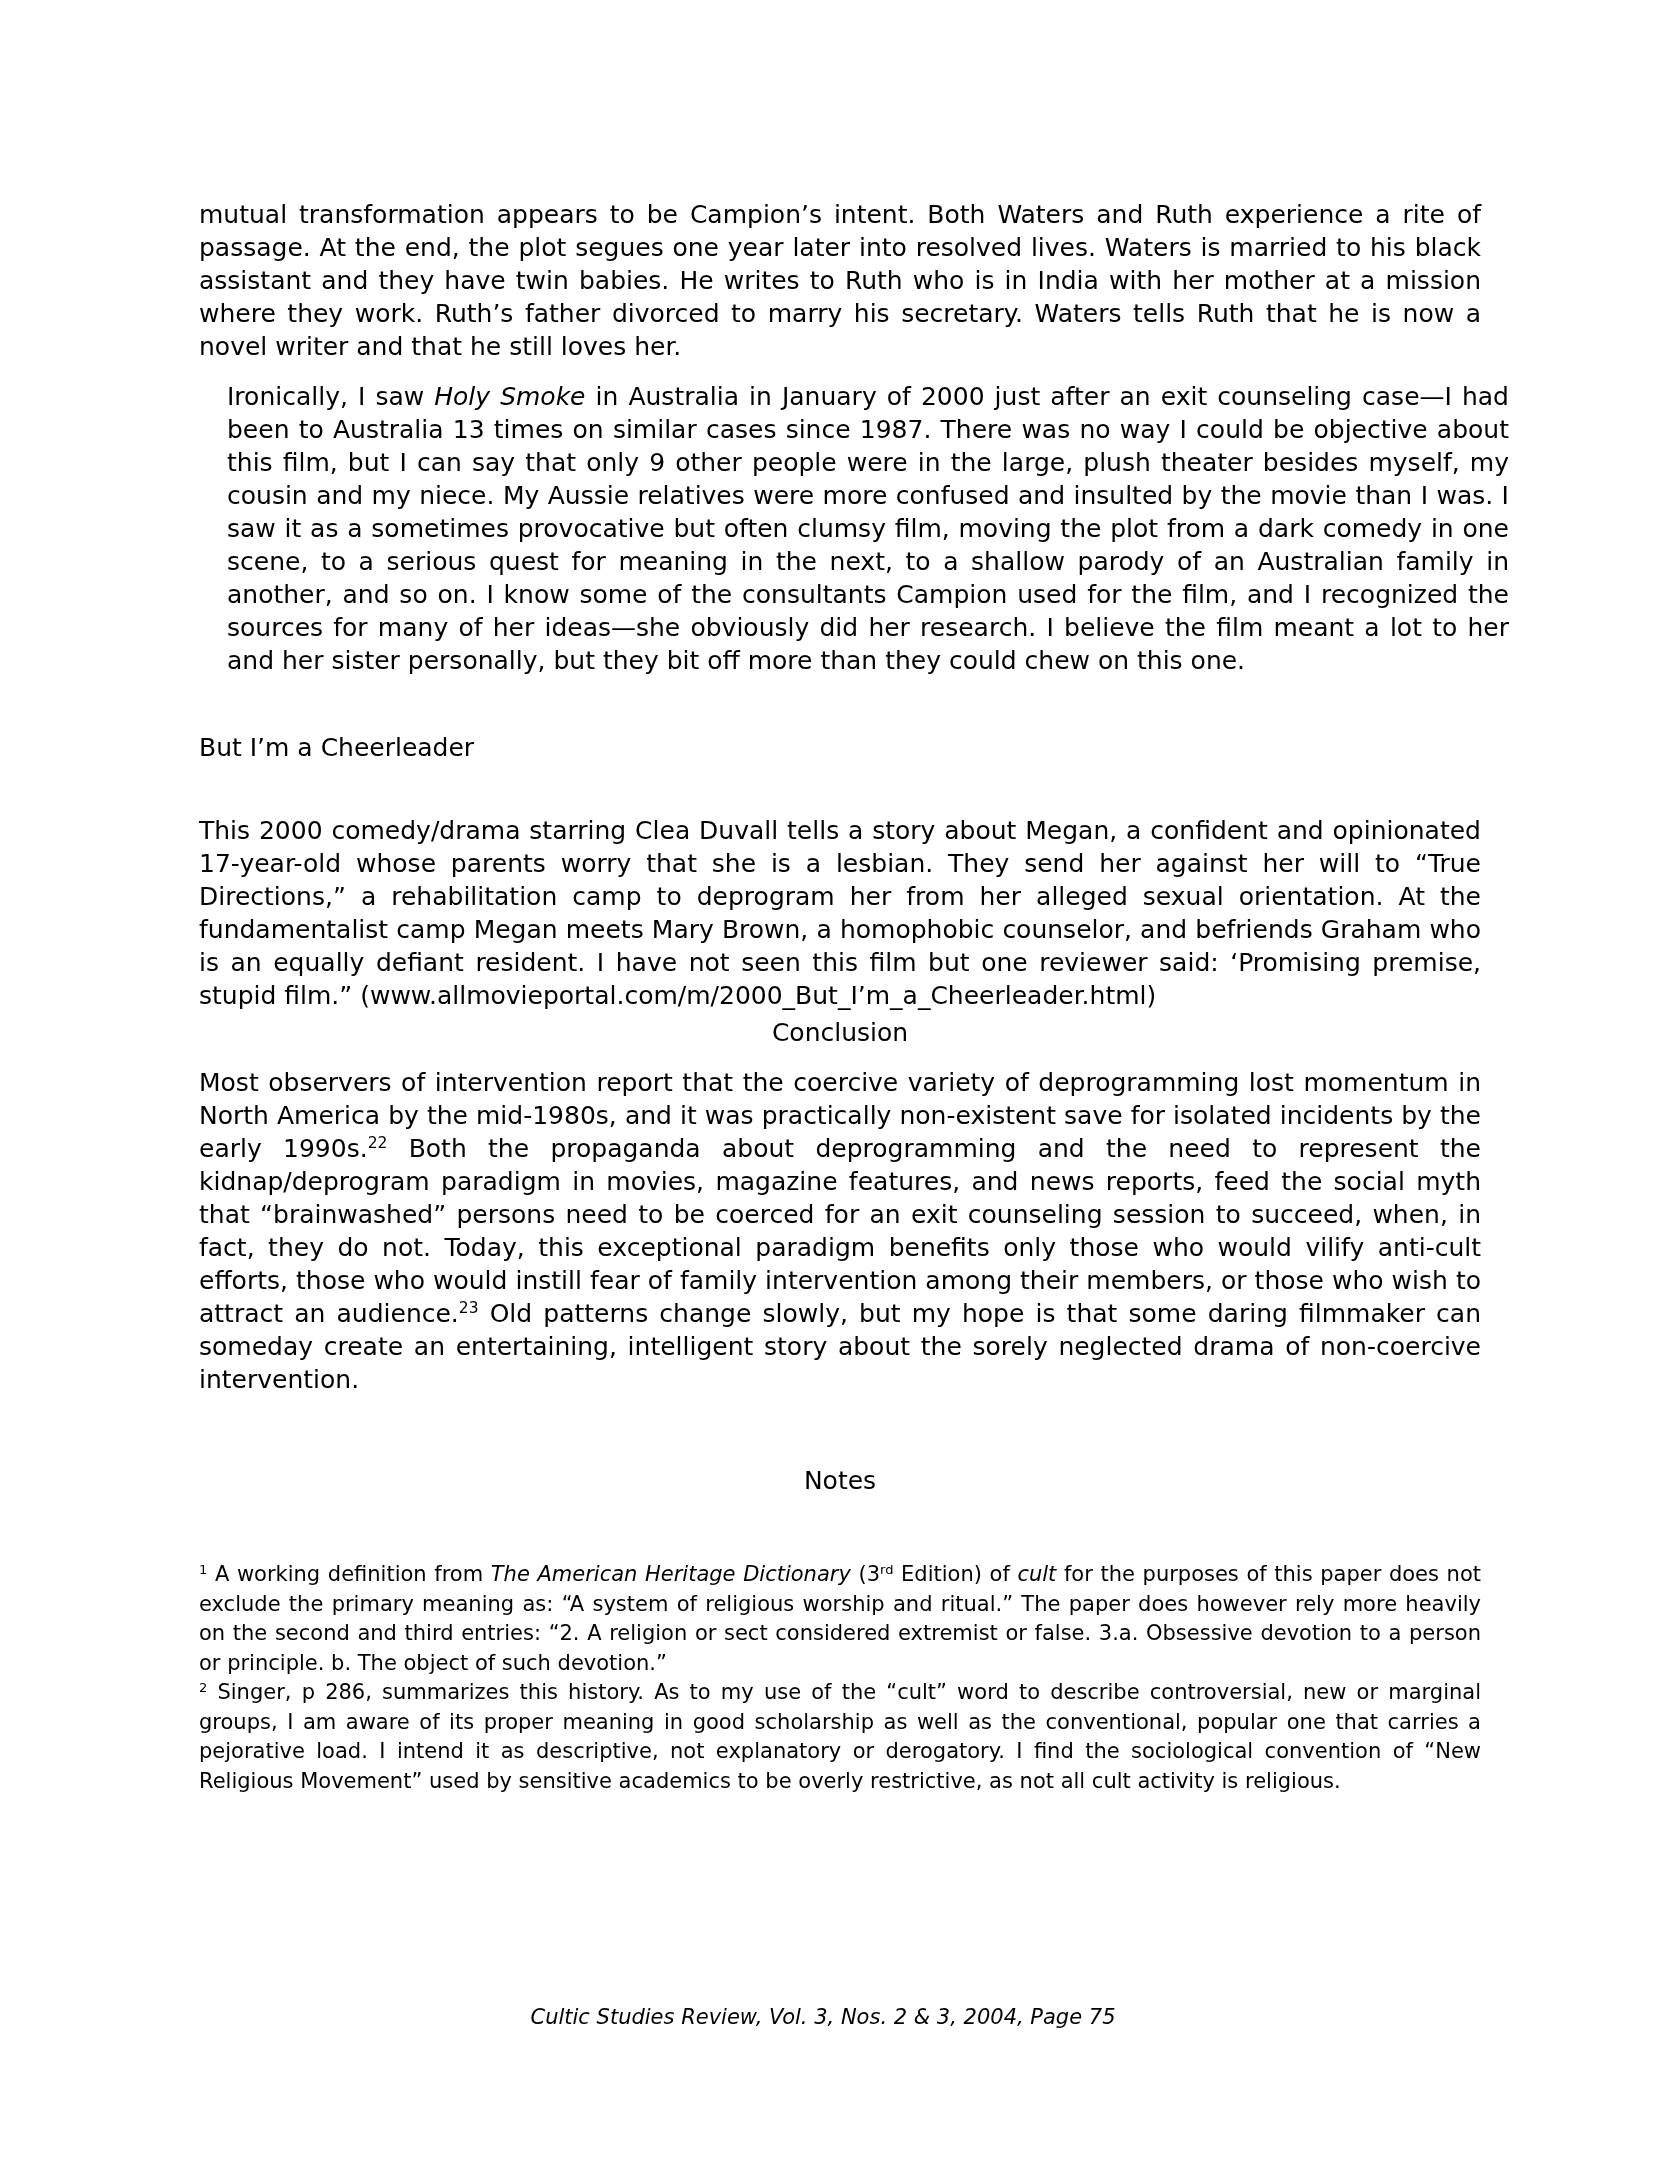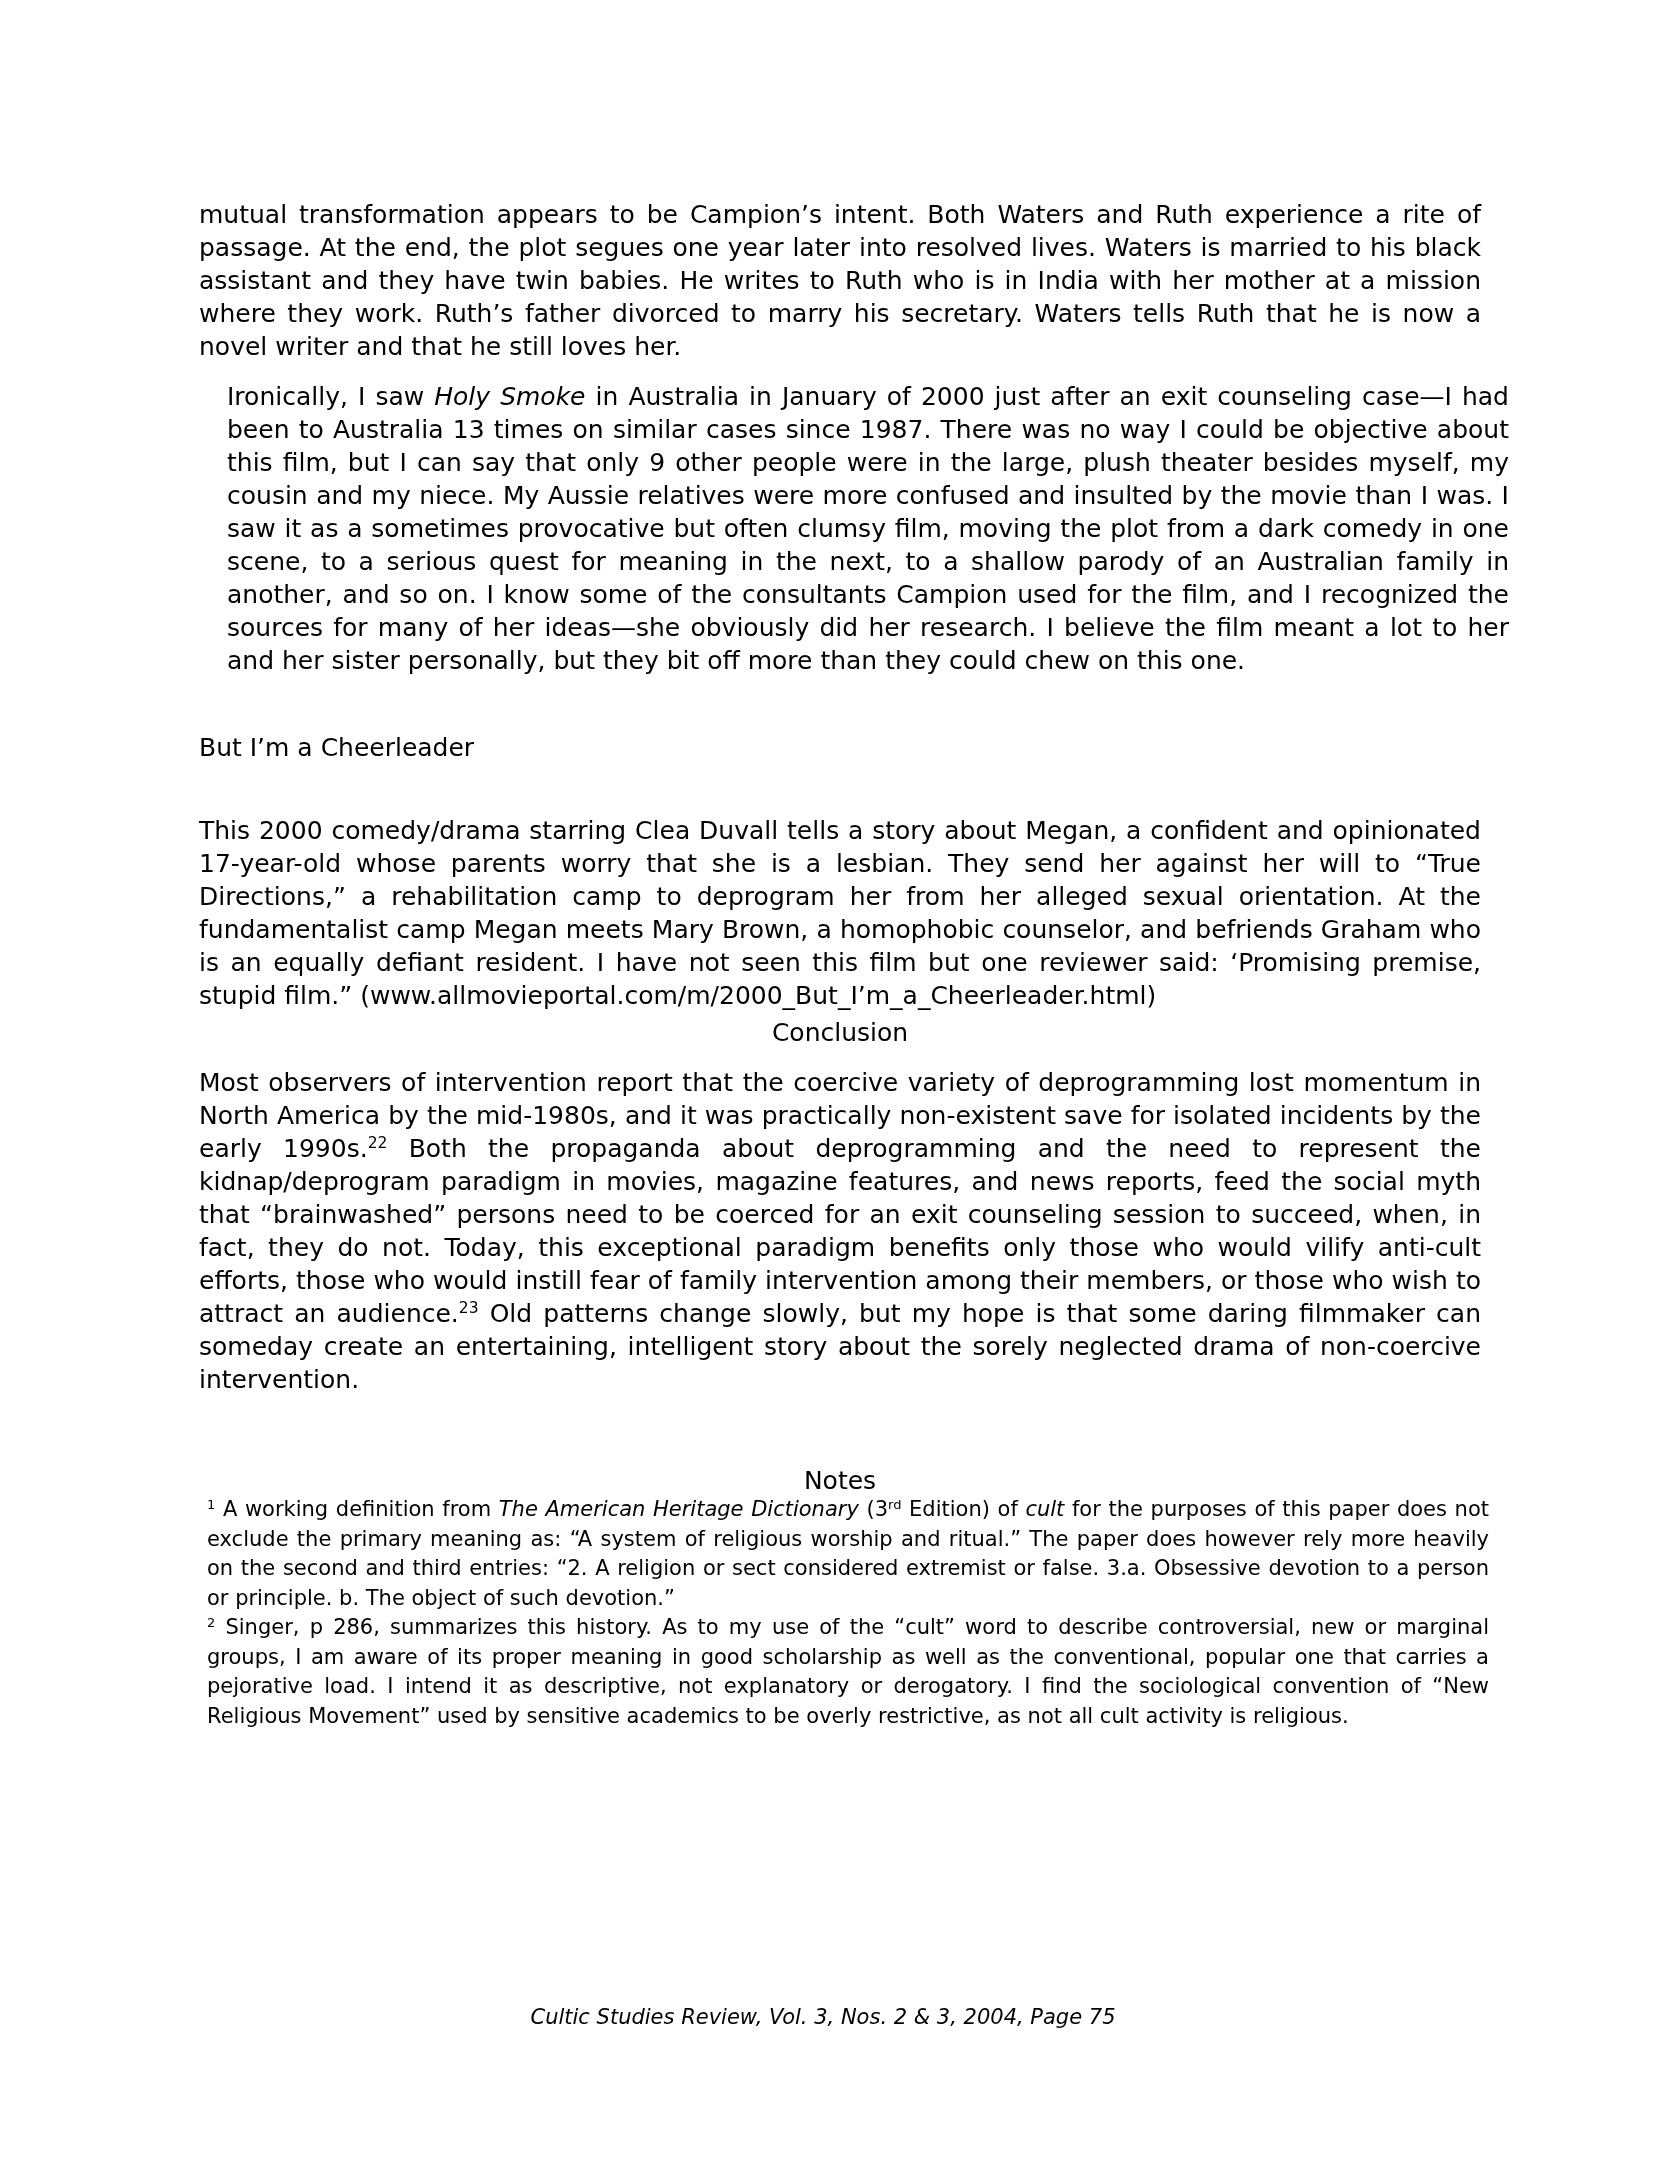--- a/index.html
+++ b/index.html
@@ -13,21 +13,21 @@
   sup { font-size:62%; line-height:0; vertical-align:0.55em; }
   .footer { position:absolute; left:0; width:1646px; top:2003px; text-align:center;
             font-family:"DejaVu Sans", sans-serif; font-style:italic; font-size:21px; line-height:29px; }
   .b1 { top:198px; }
   .b2 { top:380px;margin-left:28px; }
   .h1 { top:731px; }
   .b3 { top:814px; }
   .h2 { top:1016px; }
   .b4 { top:1066px; }
   .h3 { top:1464px; }
-  .notes { top:1495px;margin-left:8px; }
+  .notes { top:1560px; }
 </style>
 </head>
 <body>
 
 <div class="page">
 
   <p class="block body-p b1">mutual transformation appears to be Campion’s intent. Both Waters and Ruth experience a rite of passage. At the end, the plot segues one year later into resolved lives. Waters is married to his black assistant and they have twin babies. He writes to Ruth who is in India with her mother at a mission where they work. Ruth’s father divorced to marry his secretary. Waters tells Ruth that he is now a novel writer and that he still loves her.</p>
 
   <p class="block body-p b2"><span>Ironically, I saw </span><em>Holy Smoke</em><span> in Australia in January of 2000 just after an exit counseling case—I had been to Australia 13 times on similar cases since 1987. There was no way I could be objective about this film, but I can say that only 9 other people were in the large, plush theater besides myself, my cousin and my niece. My Aussie relatives were more confused and insulted by the movie than I was. I saw it as a sometimes provocative but often clumsy film, moving the plot from a dark comedy in one scene, to a serious quest for meaning in the next, to a shallow parody of an Australian family in another, and so on. I know some of the consultants Campion used for the film, and I recognized the sources for many of her ideas—she obviously did her research. I believe the film meant a lot to her and her sister personally, but they bit off more than they could chew on this one.</span></p>
 

